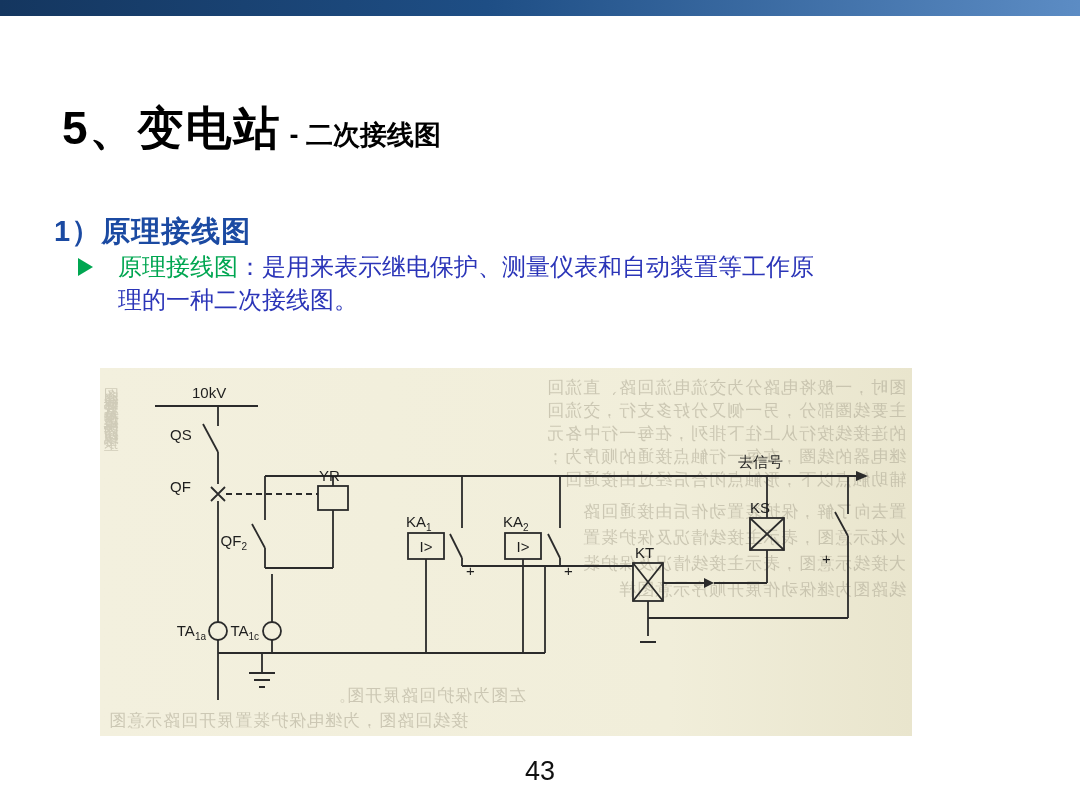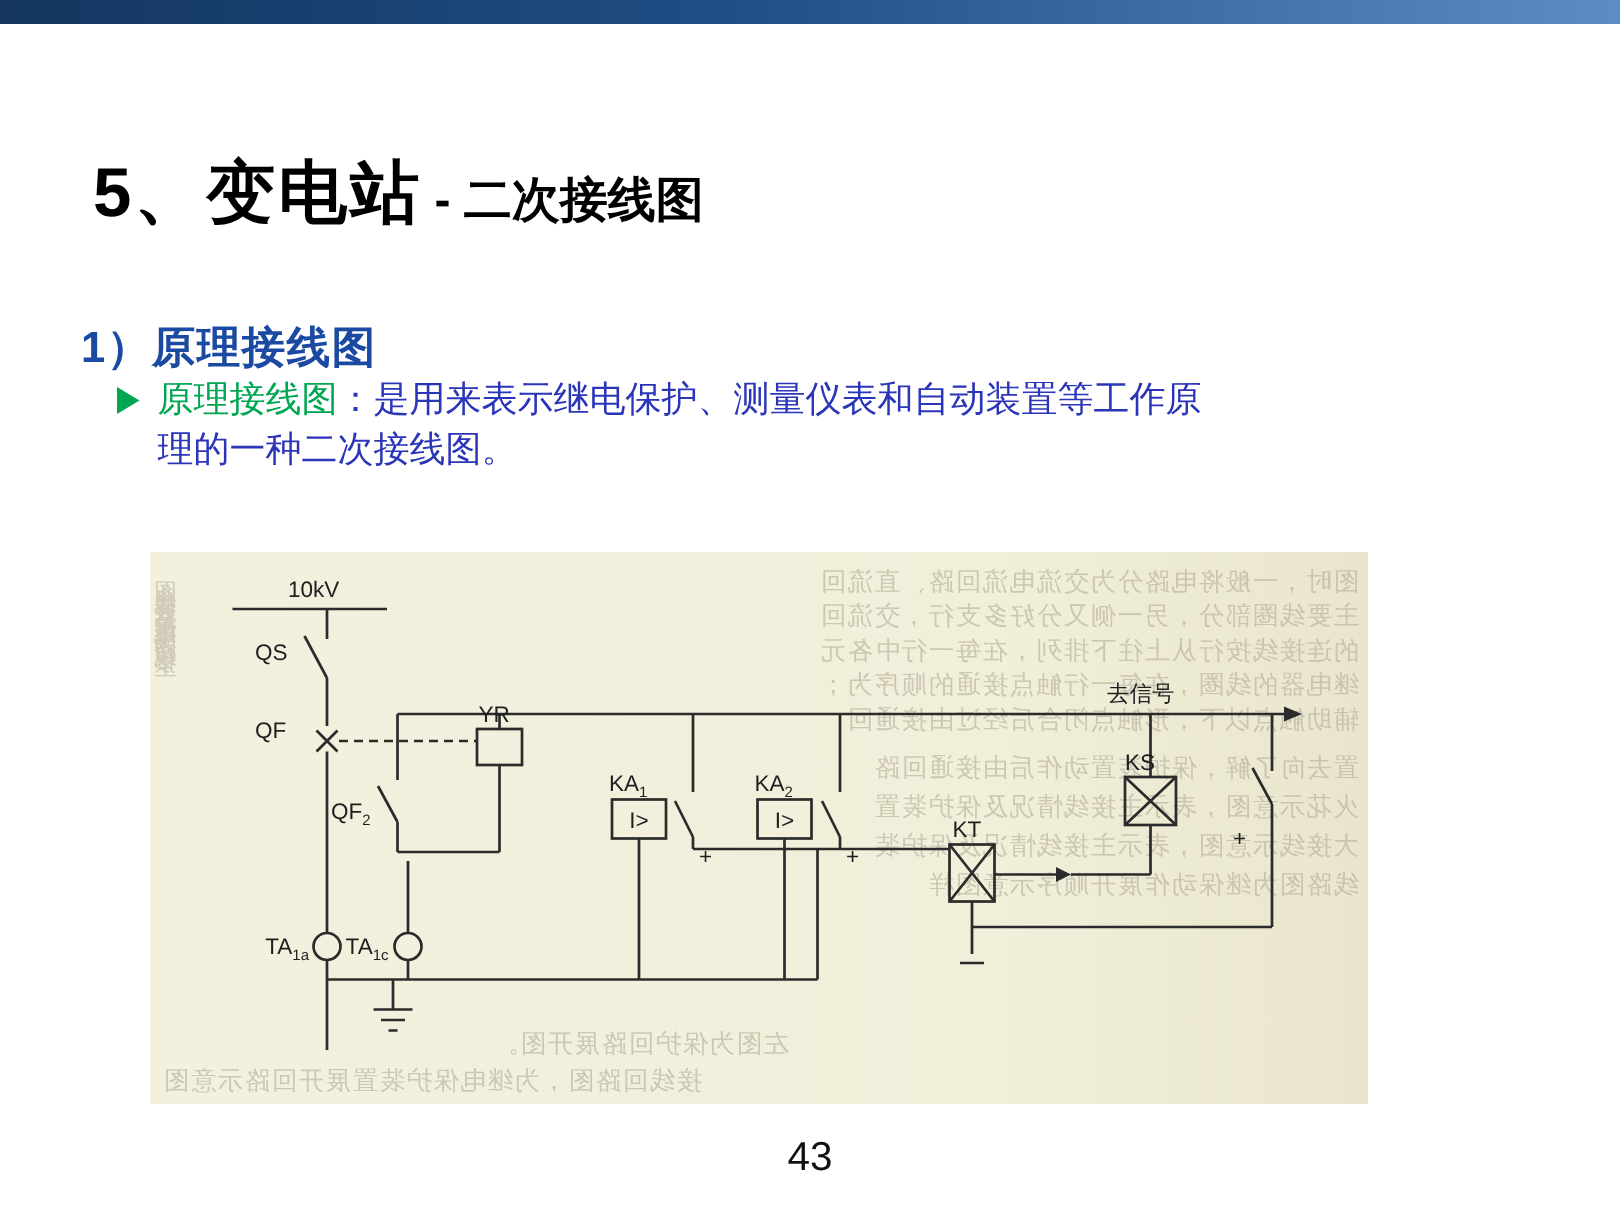--- a/index.html
+++ b/index.html
@@ -6,28 +6,28 @@
   body{
     width:1080px;height:809px;background:#ffffff;position:relative;overflow:hidden;
     font-family:"Liberation Sans","DejaVu Sans",sans-serif;
   }
   .topbar{
     position:absolute;left:0;top:0;width:1080px;height:16px;
     background:linear-gradient(90deg,#14365f 0%,#1e4e85 45%,#5c8cc4 100%);
   }
   .title{position:absolute;left:62px;top:98px;color:#000;font-weight:bold;white-space:nowrap;}
   .title .main{font-size:46px;letter-spacing:2px;text-align:right;}
-  .title .suffix{font-size:32px;margin-left:8px;}
+  .title .suffix{font-size:27px;margin-left:8px;}
   .section{position:absolute;left:54px;top:212px;font-size:29px;font-weight:bold;color:#1b4aa2;letter-spacing:1px;}
   .bullet{position:absolute;left:78px;top:250px;width:742px;font-size:24px;line-height:33px;color:#2b35b8;}
   .bullet .arrow-icon{
     position:absolute;left:0;top:8px;width:0;height:0;
     border-left:15px solid #00a651;border-top:9px solid transparent;border-bottom:9px solid transparent;
   }
-  .bullet .text{display:block;margin-left:27px;}
+  .bullet .text{display:block;margin-left:40px;}
   .term{color:#00a651;}
   .scan{
     position:absolute;left:100px;top:368px;width:812px;height:368px;
     background:linear-gradient(90deg,#f3f0de 0%,#f1eeda 70%,#e9e5cd 100%);
   }
   .ghost{
     position:absolute;color:#b3ae9a;opacity:.6;font-size:17px;white-space:nowrap;
     transform:scaleX(-1);filter:blur(.4px);letter-spacing:1px;z-index:1;
   }
   .ghost-v{

